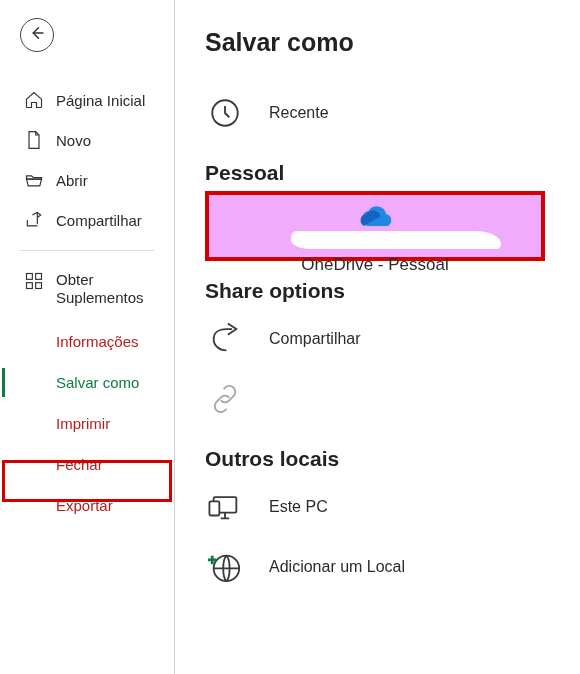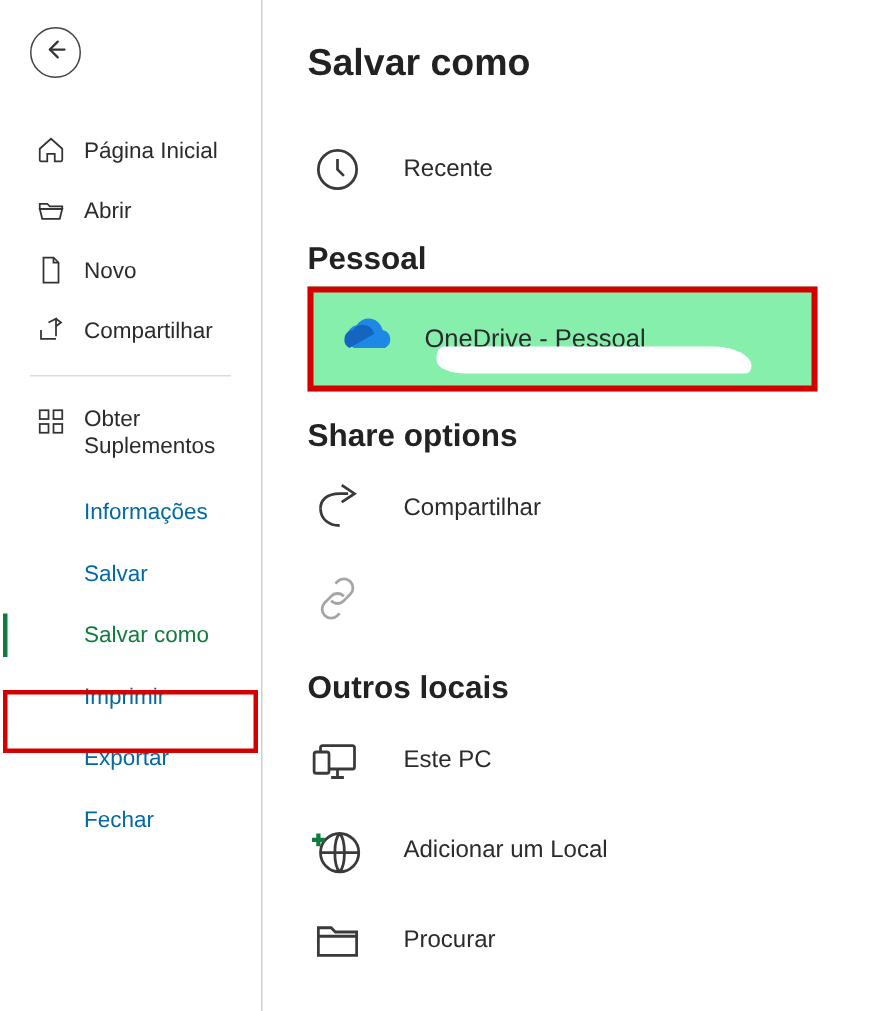--- a/index.html
+++ b/index.html
@@ -9,35 +9,35 @@
   
   .sidebar { width: 175px; border-right: 1px solid #cfcfcf; padding-top: 18px; background: #fff; }
   .back-circle { width: 34px; height: 34px; border: 1.5px solid #444; border-radius: 50%; margin-left: 20px; display: flex; align-items: center; justify-content: center; cursor: pointer; }
   .back-circle svg { width: 18px; height: 18px; stroke: #333; }
   .nav { margin-top: 28px; }
   .nav-item { display: flex; align-items: center; gap: 12px; padding: 10px 0 10px 24px; font-size: 15px; color: #2b2b2b; cursor: pointer; }
   .nav-item .icon { width: 20px; height: 20px; display: flex; align-items: center; justify-content: center; }
   .nav-item .icon svg { width: 20px; height: 20px; stroke: #333; fill: none; stroke-width: 1.4; }
   .divider { border: none; border-top: 1px solid #ddd; margin: 10px 20px 10px 20px; }
   .sub-nav { margin-top: 4px; }
-  .sub-item { display: block; padding: 12px 0 12px 56px; font-size: 15px; color: #0369a1; cursor: pointer; position: relative; }
+  .sub-item { display: block; padding: 12px 0 12px 56px; font-size: 15px; color: #b91c1c; cursor: pointer; position: relative; }
   .sub-item.active { color: #0f7b3f; }
   .sub-item.active::before { content:""; position:absolute; left: 2px; top: 6px; bottom: 6px; width: 3px; background: #0f7b3f; }
   .red-box-1 { position: absolute; left: 2px; top: 460px; width: 170px; height: 42px; border: 3px solid #d40000; pointer-events: none; }
 
   
   .main { flex: 1; padding: 28px 10px 0 30px; position: relative; }
   .title { font-size: 25px; font-weight: 600; color: #222; margin-bottom: 26px; }
   .row { display: flex; align-items: center; gap: 24px; padding: 10px 0; cursor: pointer; }
   .row .icon-lg { width: 40px; height: 40px; display:flex; align-items:center; justify-content:center; }
   .row .icon-lg svg { width: 34px; height: 34px; stroke: #3a3a3a; fill: none; stroke-width: 1.3; }
   .row-label { font-size: 16px; color: #2b2b2b; }
   .section-label { font-size: 21px; font-weight: 600; color: #222; margin-top: 18px; margin-bottom: 6px; }
 
-  .onedrive-box { position: relative; border: 4px solid #d40000; background: #86efac; padding: 10px 16px; display:flex; align-items:center; gap: 20px; width: 340px; height: 70px; margin-top: 2px; cursor:pointer; }
+  .onedrive-box { position: relative; border: 4px solid #d40000; background: #f0abfc; padding: 10px 16px; display:flex; align-items:center; gap: 20px; width: 340px; height: 70px; margin-top: 2px; cursor:pointer;flex-direction:column; }
   .onedrive-box .cloud svg { width: 38px; height: 26px; }
   .onedrive-box .txt { font-size: 17px; color: #2b2b2b; }
   .scribble { position:absolute; left: 82px; bottom: 8px; width: 210px; height: 18px; background: #fff; border-radius: 8px 40px 6px 30px / 10px 20px 8px 14px; }
 
   .disabled { opacity: 0.45; cursor: default; }
 </style>
 </head>
 <body>
 
 <div class="app">
@@ -57,35 +57,35 @@
           <svg viewBox="0 0 24 24">
               <path d="M3 11L12 3l9 8v9a1 1 0 0 1-1 1h-5v-6H9v6H4a1 1 0 0 1-1-1z"></path>
             </svg>
         </span>
         <span>Página Inicial</span>
       </div>
 
       <div class="nav-item">
         <span class="icon">
           <svg viewBox="0 0 24 24">
+              <path d="M6 2h8l4 4v16H6z"></path>
+              <path d="M14 2v4h4"></path>
+            </svg>
+        </span>
+        <span>Novo</span>
+      </div>
+
+      <div class="nav-item">
+        <span class="icon">
+          <svg viewBox="0 0 24 24">
               <path d="M3 7h6l2 2h10v2H3z"></path>
               <path d="M3 11h18l-2 8H5z"></path>
             </svg>
         </span>
         <span>Abrir</span>
-      </div>
-
-      <div class="nav-item">
-        <span class="icon">
-          <svg viewBox="0 0 24 24">
-              <path d="M6 2h8l4 4v16H6z"></path>
-              <path d="M14 2v4h4"></path>
-            </svg>
-        </span>
-        <span>Novo</span>
       </div>
 
       <div class="nav-item">
         <span class="icon">
           <svg viewBox="0 0 24 24">
               <path d="M4 12v7h12"></path>
               <path d="M10 6l6-3v14"></path>
               <path d="M16 3l4 3-4 3"></path>
             </svg>
         </span>
@@ -102,25 +102,24 @@
               <rect x="3" y="14" width="7" height="7"></rect>
               <rect x="14" y="14" width="7" height="7"></rect>
             </svg>
         </span>
         <span style="line-height:1.2;">Obter Suplementos</span>
       </div>
     </div>
 
     <div class="sub-nav">
       <span class="sub-item">Informações</span>
-      <span class="sub-item">Salvar</span>
       <span class="sub-item active">Salvar como</span>
       <span class="sub-item">Imprimir</span>
+      <span class="sub-item">Fechar</span>
       <span class="sub-item">Exportar</span>
-      <span class="sub-item">Fechar</span>
     </div>
 
     <div class="red-box-1"></div>
   </div>
 
   <div class="main">
     <div class="title">Salvar como</div>
 
     <div class="row">
       <span class="icon-lg">
@@ -184,23 +183,14 @@
       <span class="icon-lg">
         <svg viewBox="0 0 24 24">
             <circle cx="13" cy="13" r="9"></circle>
             <path d="M4 13h18M13 4c3 3 3 15 0 18M13 4c-3 3-3 15 0 18"></path>
             <path d="M3 4v6M0 7h6" stroke="#0f7b3f" stroke-width="2"></path>
           </svg>
       </span>
       <span class="row-label">Adicionar um Local</span>
     </div>
 
-    <div class="row">
-      <span class="icon-lg">
-        <svg viewBox="0 0 24 24">
-            <path d="M3 6h6l2 2h10v11H3z"></path>
-            <path d="M3 10h18"></path>
-          </svg>
-      </span>
-      <span class="row-label">Procurar</span>
-    </div>
   </div>
 </div>
 
 </body></html>

